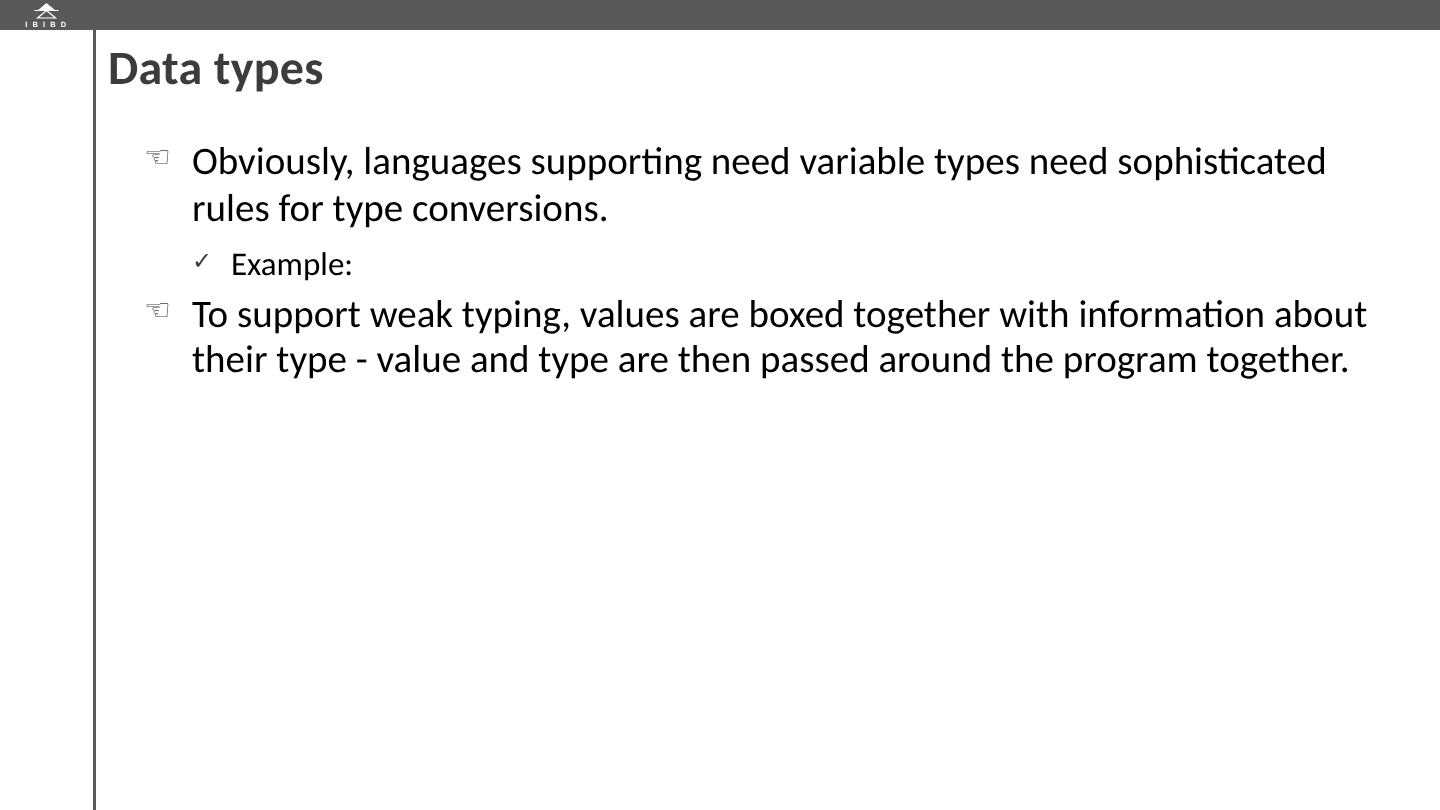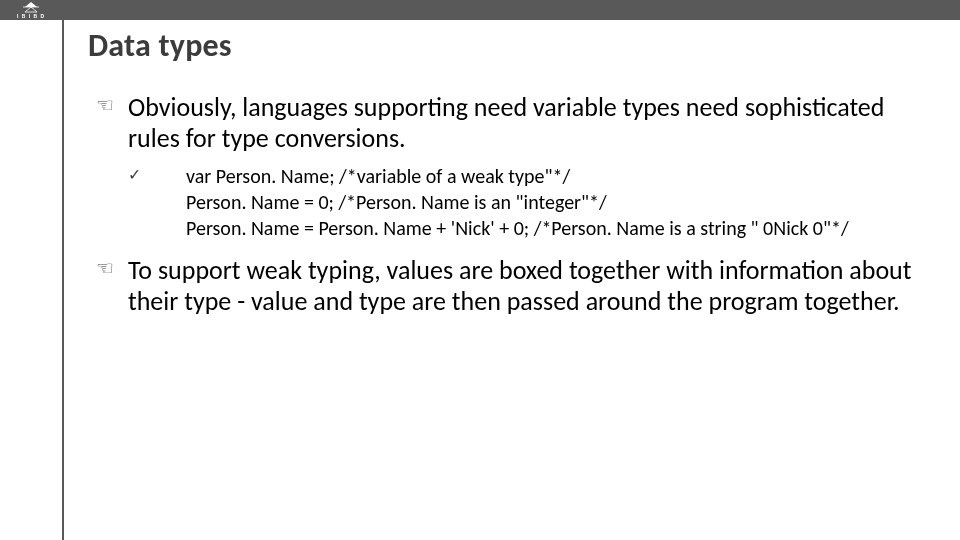--- a/index.html
+++ b/index.html
@@ -33,21 +33,21 @@
     justify-content: center;
     color: #fff;
     font-size: 7px;
     letter-spacing: 1px;
     font-weight: 600;
   }
   .logo svg { display: block; }
   .title {
     position: absolute;
     top: 26px;
-    left: 88px;
+    left: 72px;
     font-size: 32px;
     font-weight: 700;
     color: #3c3c3c;
     letter-spacing: 0.2px;
   }
   .content {
     position: absolute;
     top: 92px;
     left: 96px;
     right: 28px;
@@ -113,27 +113,23 @@
 
   <div class="content">
 
     <div class="l1">
       <span class="bullet">☜</span>
       <span>Obviously, languages supporting need variable types need sophisticated rules for type conversions.</span>
     </div>
 
     <div class="l2">
       <span class="bullet">✓</span>
+      <span>Example:</span>
     </div>
 
-    <div class="code">
-      <div>var Person. Name; /*variable of a weak type"*/</div>
-      <div>Person. Name = 0; /*Person. Name is an "integer"*/</div>
-      <div>Person. Name = Person. Name + 'Nick' + 0; /*Person. Name is a string " 0Nick 0"*/</div>
-    </div>
 
     <div class="l1">
       <span class="bullet">☜</span>
       <span>To support weak typing, values are boxed together with information about their type - value and type are then passed around the program together.</span>
     </div>
 
   </div>
 </div>
 
 </body></html>

